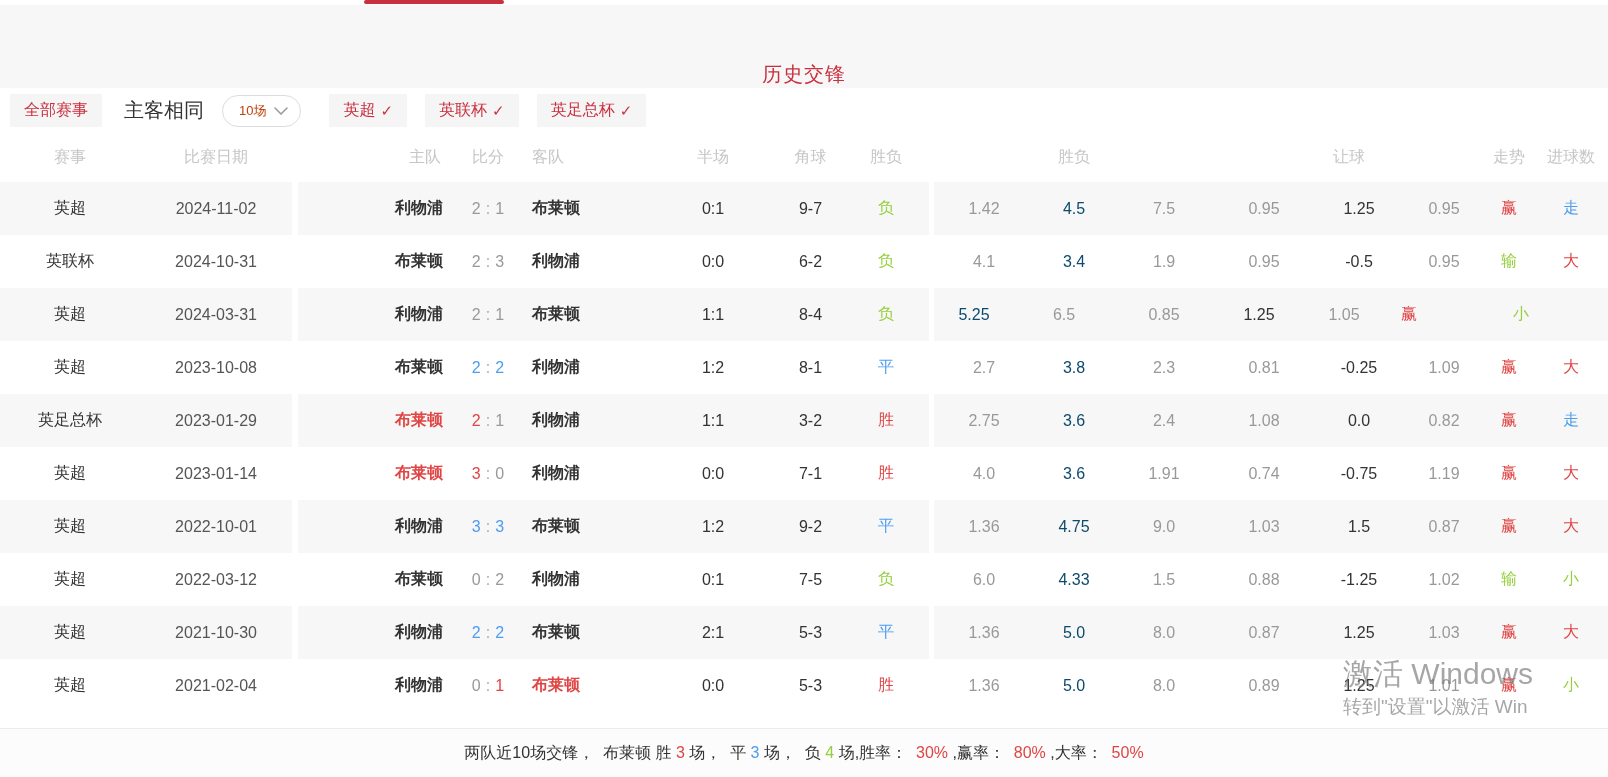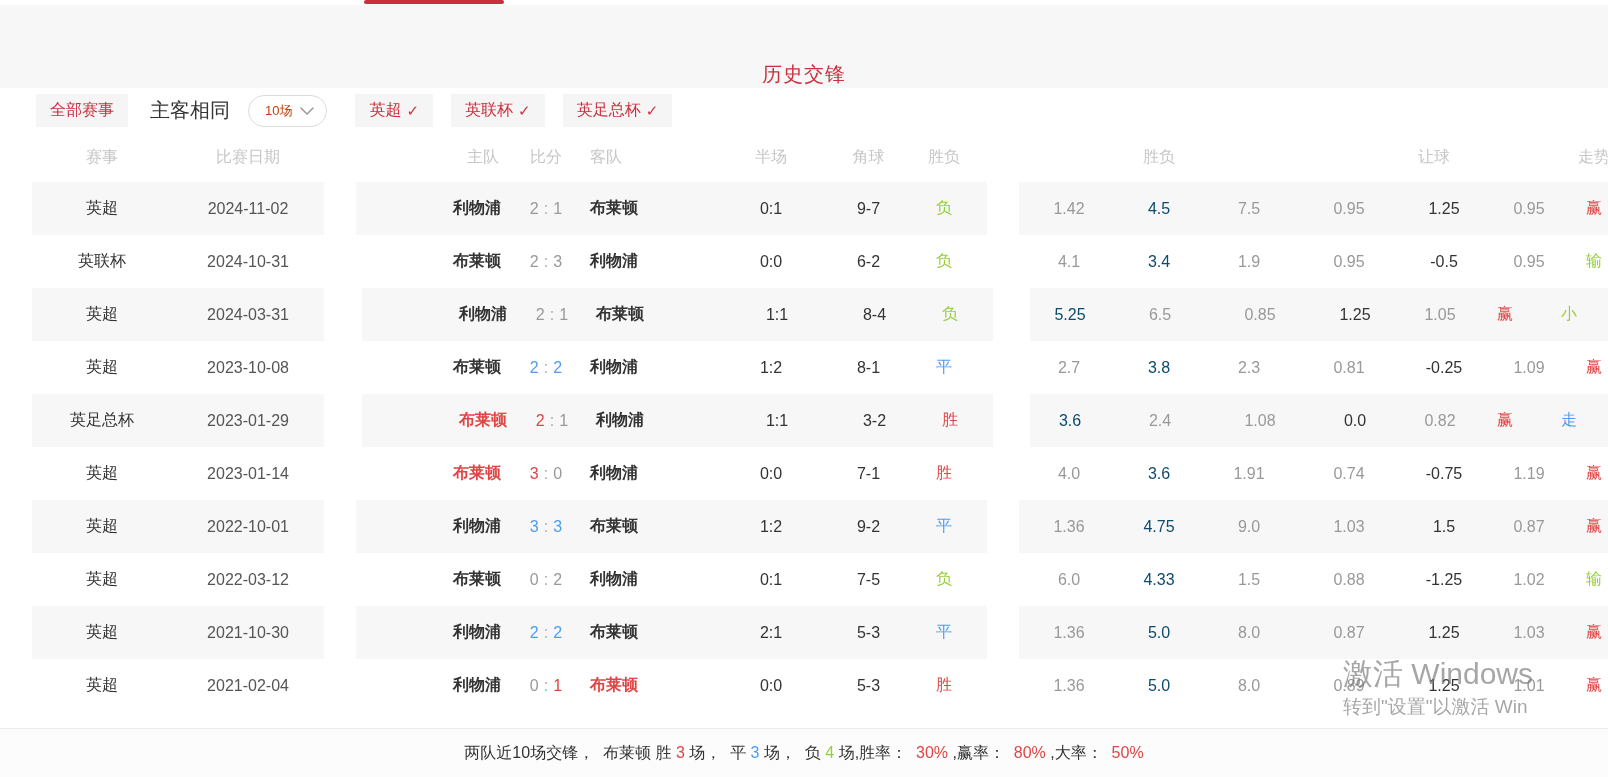--- a/index.html
+++ b/index.html
@@ -10,33 +10,33 @@
   }
   
   .top-strip { height:5px; background:#fff; position:relative; }
   .tab-indicator { position:absolute; left:364px; top:0; width:140px; height:4px; background:#c9303e; border-radius:2px; }
 
   
   .title-band { height:83px; background:#f7f7f7; display:flex; align-items:flex-end; justify-content:center; }
   .title-band .title { color:#c9303e; font-size:20px; letter-spacing:1px; }
 
   
-  .filter-bar { height:45px; background:#fff; display:flex; align-items:center; padding-left:36px; }
+  .filter-bar { height:45px; background:#fff; display:flex; align-items:center; padding-left:10px; }
   .chip { height:33px; padding:0 14px; background:#f5f5f5; border:none; color:#c9303e; font-size:16px;
           display:flex; align-items:center; gap:5px; cursor:pointer; }
   .chip .check { color:#c9303e; font-size:15px; }
   .same-label { color:#333; font-size:20px; margin-left:22px; }
   .pill { height:32px; margin-left:18px; margin-right:28px; padding:0 12px 0 16px; border:1px solid #ddd;
           border-radius:17px; background:#fff; color:#c2410c; font-size:13px; display:flex; align-items:center; gap:8px; cursor:pointer; }
   .league-chip { margin-right:18px; }
 
   
   .thead { height:49px; display:flex; color:#c6c6c6; font-size:16px; }
   .row { height:53px; display:flex; }
-  .sec { display:flex; align-items:flex-start; height:100%;margin-left:32px; }
+  .sec { display:flex; align-items:flex-start; height:100%; }
   .secA { width:292px; }
   .gapA { width:6px; }
   .secB { width:631px; }
   .gapB { width:5px; }
   .secC { flex:1; }
   .tbody .row:nth-child(odd) .sec { background:#f7f7f7; }
 
   .cell { display:flex; align-items:center; justify-content:center; height:100%; font-size:16px; }
   .cell-comp   { width:140px; }
   .cell-date   { width:152px; color:#555; }
@@ -321,20 +321,21 @@
         <span class="c-dark">利物浦</span>
       </div>
       <div class="cell cell-half">1:1</div>
       <div class="cell cell-corner">3-2</div>
       <div class="cell cell-result">
         <span class="c-red">胜</span>
       </div>
     </div>
     <div class="gapB"></div>
     <div class="sec secC">
+      <div class="cell cell-o1">2.75</div>
       <div class="cell cell-o2">3.6</div>
       <div class="cell cell-o3">2.4</div>
       <div class="cell cell-h1">1.08</div>
       <div class="cell cell-h2">0.0</div>
       <div class="cell cell-h3">0.82</div>
       <div class="cell cell-trend">
         <span class="c-red">赢</span>
       </div>
       <div class="cell cell-goals">
         <span class="c-blue">走</span>

